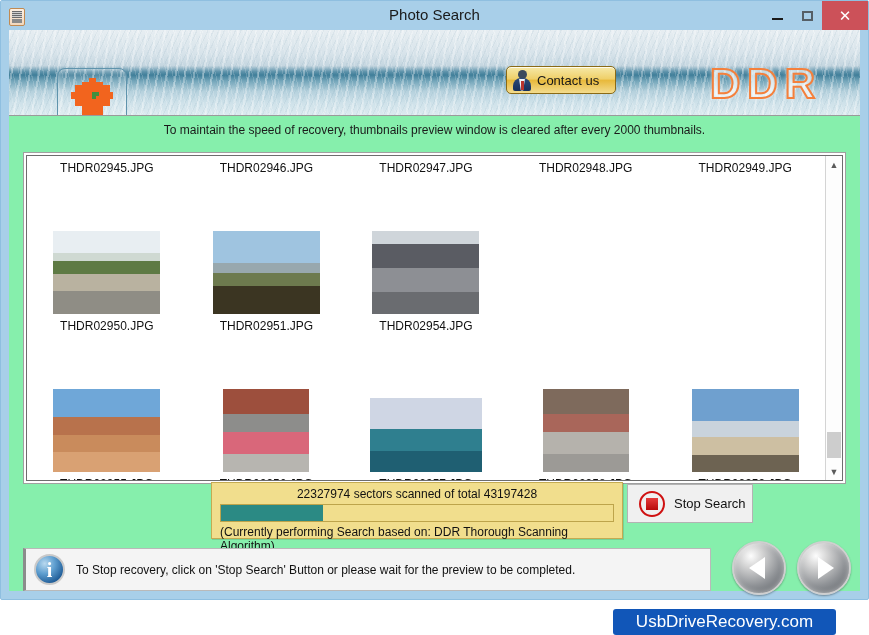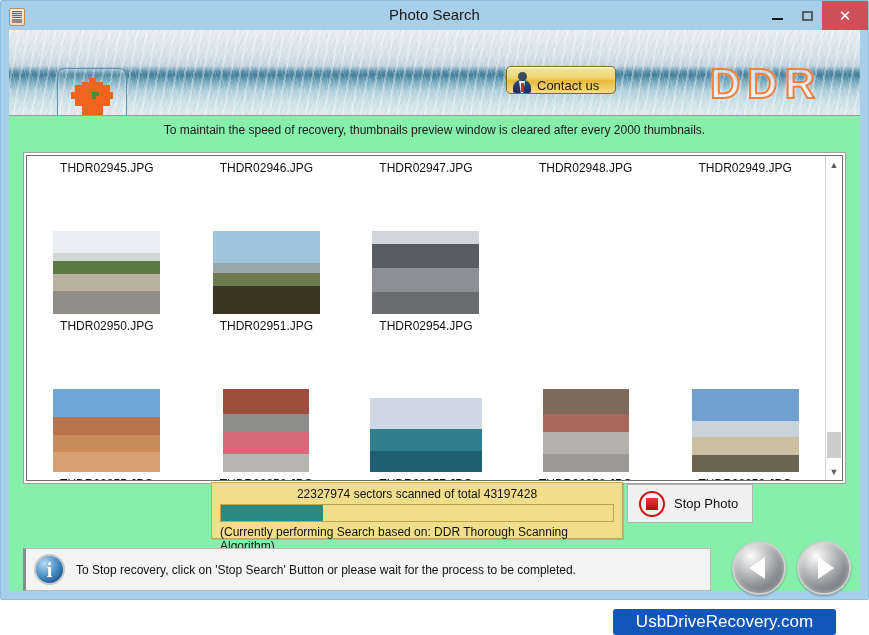--- a/index.html
+++ b/index.html
@@ -106,21 +106,21 @@
     position: absolute; width: 7px; height: 7px; background: #f2641e; display: block;
   }
   .checker-flower i.g { background: #3f8f3f; }
 
   #contact-us {
     position: absolute; left: 497px; top: 36px;
     width: 110px; height: 28px;
     border: 1px solid #8a6a16;
     border-radius: 5px;
     background: linear-gradient(to bottom, #f6e9a8 0%, #efd06a 45%, #e8b93c 52%, #f3dc8e 100%);
-    display: flex; align-items: flex-end;
+    display: flex; align-items: center;
     box-shadow: inset 0 1px 0 rgba(255,255,255,.8);
     cursor: pointer;
   }
   #contact-avatar {
     width: 20px; height: 21px; margin-left: 5px; position: relative; flex: none;
   }
   #contact-avatar .head {
     position: absolute; left: 6px; top: 0; width: 9px; height: 9px;
     border-radius: 50%; background: #3b4a5c;
   }
@@ -484,27 +484,27 @@
         <div id="progress-track">
           <div id="progress-fill" style="width: 26%;"></div>
         </div>
         <div id="algo-text">(Currently performing Search based on:  DDR Thorough Scanning Algorithm)</div>
       </div>
 
       <div id="stop-search">
         <div id="stop-icon">
             <span class="sq"></span>
           </div>
-        <span id="stop-label">Stop Photo</span>
+        <span id="stop-label">Stop Search</span>
       </div>
     </div>
 
     <div id="info-panel">
       <div id="info-icon">i</div>
-      <div id="info-text">To Stop recovery, click on 'Stop Search' Button or please wait for the process to be completed.</div>
+      <div id="info-text">To Stop recovery, click on 'Stop Search' Button or please wait for the preview to be completed.</div>
     </div>
 
     <div id="navs">
       <div class="nav-btn prev">
           <span class="tri"></span>
         </div>
       <div class="nav-btn next">
           <span class="tri"></span>
         </div>
     </div>

